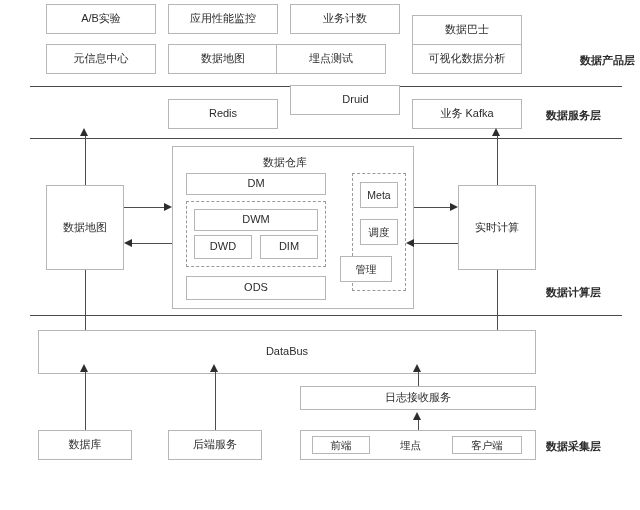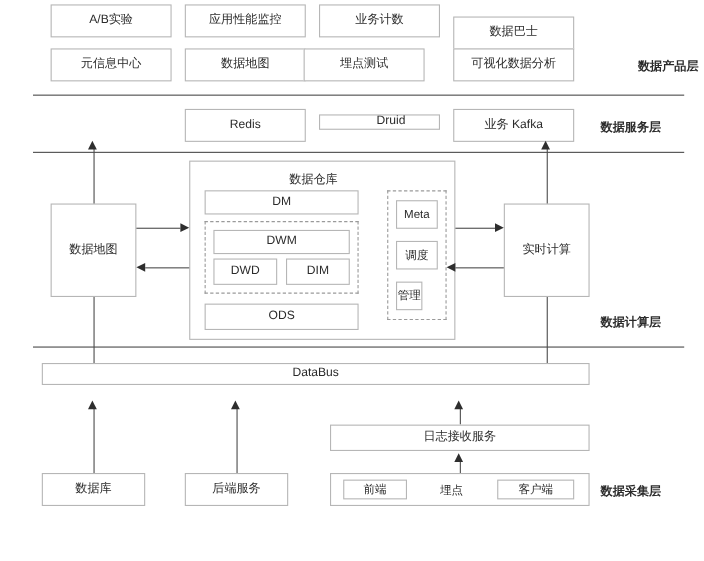--- a/index.html
+++ b/index.html
@@ -124,21 +124,21 @@
   <div class="box" style="left:46px; top:44px; width:110px; height:30px;">元信息中心</div>
   <div class="box" style="left:168px; top:44px; width:110px; height:30px;">数据地图</div>
   <div class="box" style="left:276px; top:44px; width:110px; height:30px;">埋点测试</div>
   <div class="box" style="left:412px; top:44px; width:110px; height:30px;">可视化数据分析</div>
 
   <div class="layer-label" style="left:568px; top:53px;margin-left:12px;">数据产品层</div>
 
   <div class="divider" style="top:86px;"></div>
 
   <div class="box" style="left:168px; top:99px; width:110px; height:30px;">Redis</div>
-  <div class="box" style="left:290px; top:104px; width:110px; height:14px;padding-left:21px;">Druid</div>
+  <div class="box" style="left:290px; top:85px; width:110px; height:30px;padding-left:21px;">Druid</div>
   <div class="box" style="left:412px; top:99px; width:110px; height:30px;">业务 Kafka</div>
 
   <div class="layer-label" style="left:546px; top:108px;">数据服务层</div>
 
   <div class="divider" style="top:138px;"></div>
 
   <div class="box" style="left:46px; top:185px; width:78px; height:85px;">数据地图</div>
 
   <div class="box" style="left:458px; top:185px; width:78px; height:85px;">实时计算</div>
 
@@ -150,21 +150,21 @@
   <div class="dashed" style="left:186px; top:201px; width:140px; height:66px;"></div>
   <div class="box" style="left:194px; top:209px; width:124px; height:22px;">DWM</div>
   <div class="box" style="left:194px; top:235px; width:58px; height:24px;">DWD</div>
   <div class="box" style="left:260px; top:235px; width:58px; height:24px;">DIM</div>
 
   <div class="box" style="left:186px; top:276px; width:140px; height:24px;">ODS</div>
 
   <div class="dashed" style="left:352px; top:173px; width:54px; height:118px;"></div>
   <div class="box small" style="left:360px; top:182px; width:38px; height:26px;">Meta</div>
   <div class="box small" style="left:360px; top:219px; width:38px; height:26px;">调度</div>
-  <div class="box small" style="left:360px; top:256px; width:24px; height:26px;">管理</div>
+  <div class="box small" style="left:340px; top:256px; width:52px; height:26px;">管理</div>
 
   <div class="layer-label" style="left:546px; top:285px;">数据计算层</div>
 
   <div class="hline" style="left:124px; top:207px; width:40px;"></div>
   <div class="arrow arrow-right" style="left:164px; top:203px;"></div>
 
   <div class="hline" style="left:132px; top:243px; width:40px;"></div>
   <div class="arrow arrow-left" style="left:124px; top:239px;"></div>
 
   <div class="hline" style="left:414px; top:207px; width:36px;"></div>
@@ -178,21 +178,21 @@
 
   <div class="vline" style="left:497px; top:134px; height:51px;"></div>
   <div class="arrow arrow-up" style="left:492px; top:128px;"></div>
 
   <div class="divider" style="top:315px;"></div>
 
   <div class="vline" style="left:85px; top:270px; height:61px;"></div>
 
   <div class="vline" style="left:497px; top:270px; height:61px;"></div>
 
-  <div class="box" style="left:38px; top:330px; width:498px; height:20px;">DataBus</div>
+  <div class="box" style="left:38px; top:330px; width:498px; height:44px;">DataBus</div>
 
   <div class="vline" style="left:85px; top:370px; height:60px;"></div>
   <div class="arrow arrow-up" style="left:80px; top:364px;"></div>
 
   <div class="vline" style="left:215px; top:370px; height:60px;"></div>
   <div class="arrow arrow-up" style="left:210px; top:364px;"></div>
 
   <div class="vline" style="left:418px; top:370px; height:16px;"></div>
   <div class="arrow arrow-up" style="left:413px; top:364px;"></div>
 

